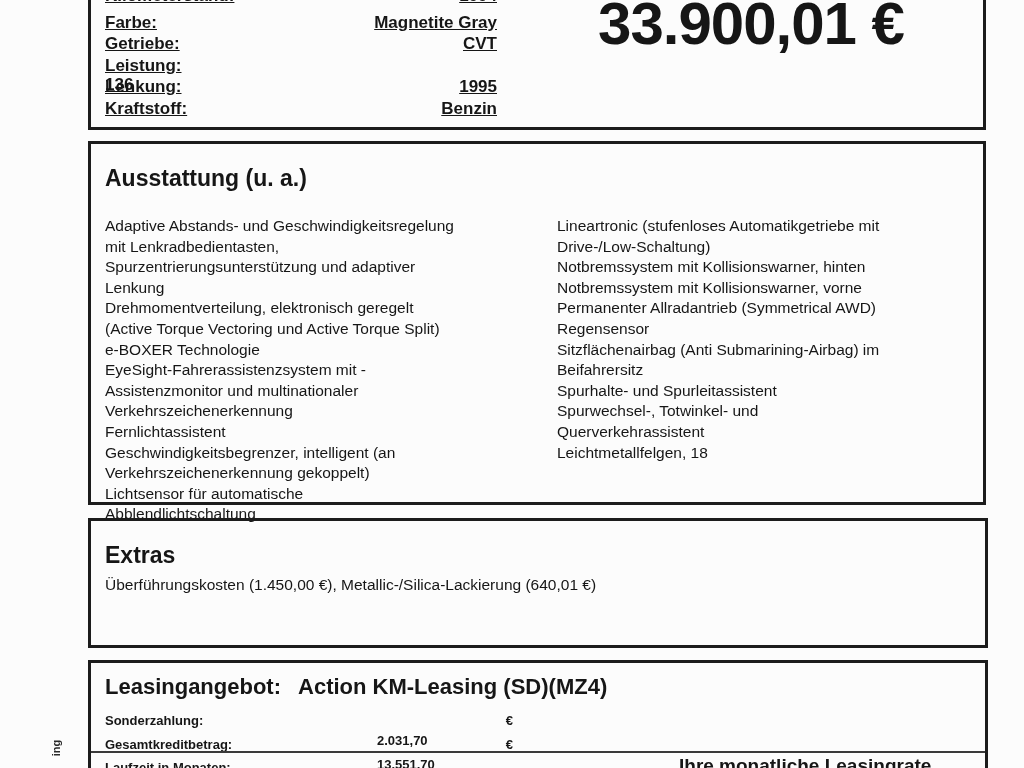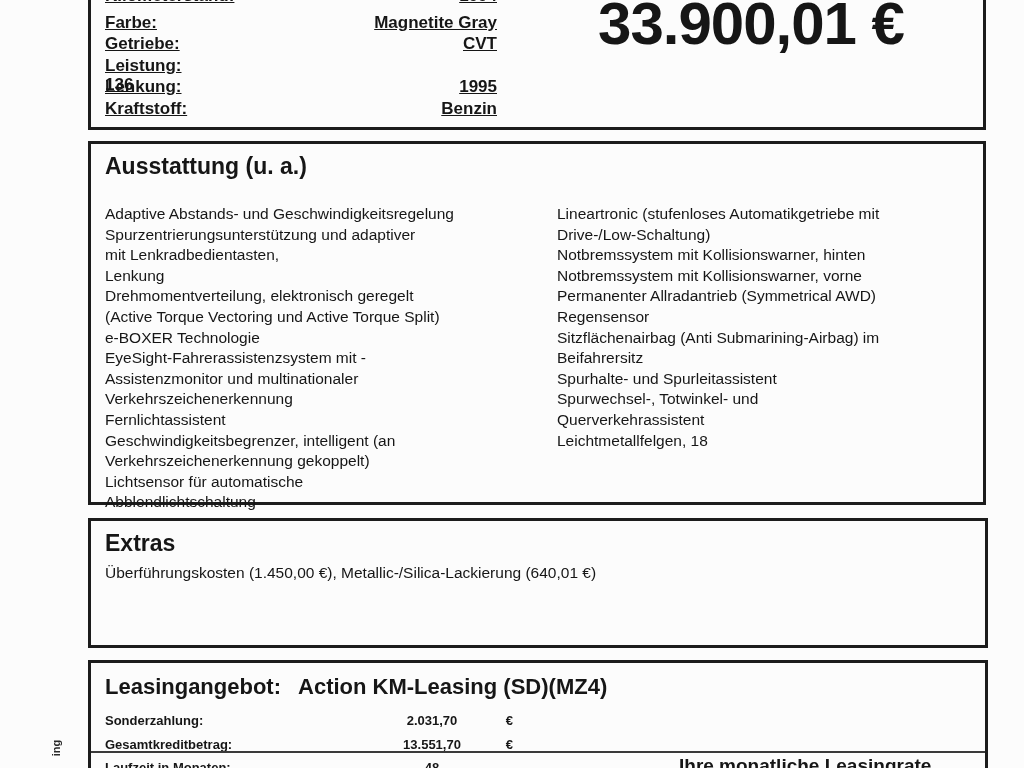--- a/index.html
+++ b/index.html
@@ -54,41 +54,41 @@
     font-weight: 700;
     font-size: 60px;
     letter-spacing: -1px;
     white-space: nowrap;
   }
 
   
   .box-equipment {
     left: 88px; top: 141px;
     width: 898px; height: 364px;
-    padding: 8px 14px;
+    padding: 20px 14px;
   }
   .sec-title {
     font-weight: 700;
     font-size: 23px;
     line-height: 28px;
     margin: 0;
   }
   .eq-cols {
     display: flex;
     margin-top: 24px;
   }
   .eq-col { font-size: 15.5px; line-height: 20.6px; }
   .eq-col-left  { width: 452px; }
   .eq-col-right { flex: 1; }
 
   
   .box-extras {
     left: 88px; top: 518px;
     width: 900px; height: 130px;
-    padding: 8px 14px;
+    padding: 20px 14px;
   }
   .extras-text {
     font-size: 15.5px;
     line-height: 21px;
     margin-top: 5px;
   }
 
   
   .box-leasing {
     left: 88px; top: 660px;
@@ -107,21 +107,21 @@
     position: absolute;
     left: 14px;
     width: 408px;
     display: flex;
     font-weight: 700;
     font-size: 13px;
     line-height: 19px;
     white-space: nowrap;
   }
   .lrow .llabel { flex: 1; }
-  .lrow .lvalue { width: 110px; text-align: center; }
+  .lrow .lvalue { width: 110px; text-align: left; margin-top: 20px; }
   .lrow .lcur   { width: 26px; text-align: right; }
   .lrow-0 { top: 48px; }
   .lrow-1 { top: 72px; }
   .lrow-2 { top: 95px; }
   .lease-sep {
     position: absolute;
     left: 0; right: 0; top: 88px;
     height: 2px;
     background: #3a3a3a;
   }
@@ -180,22 +180,22 @@
       <span class="vvalue">Benzin</span>
     </div>
     <div class="price">33.900,01 €</div>
   </section>
 
   <section class="box box-equipment">
     <h2 class="sec-title">Ausstattung (u. a.)</h2>
     <div class="eq-cols">
       <div class="eq-col eq-col-left">
         <div class="eq-line">Adaptive Abstands- und Geschwindigkeitsregelung</div>
+        <div class="eq-line">mit Lenkradbedientasten,</div>
         <div class="eq-line">Spurzentrierungsunterstützung und adaptiver</div>
-        <div class="eq-line">mit Lenkradbedientasten,</div>
         <div class="eq-line">Lenkung</div>
         <div class="eq-line">Drehmomentverteilung, elektronisch geregelt</div>
         <div class="eq-line">(Active Torque Vectoring und Active Torque Split)</div>
         <div class="eq-line">e-BOXER Technologie</div>
         <div class="eq-line">EyeSight-Fahrerassistenzsystem mit -</div>
         <div class="eq-line">Assistenzmonitor und multinationaler</div>
         <div class="eq-line">Verkehrszeichenerkennung</div>
         <div class="eq-line">Fernlichtassistent</div>
         <div class="eq-line">Geschwindigkeitsbegrenzer, intelligent (an</div>
         <div class="eq-line">Verkehrszeichenerkennung gekoppelt)</div>

